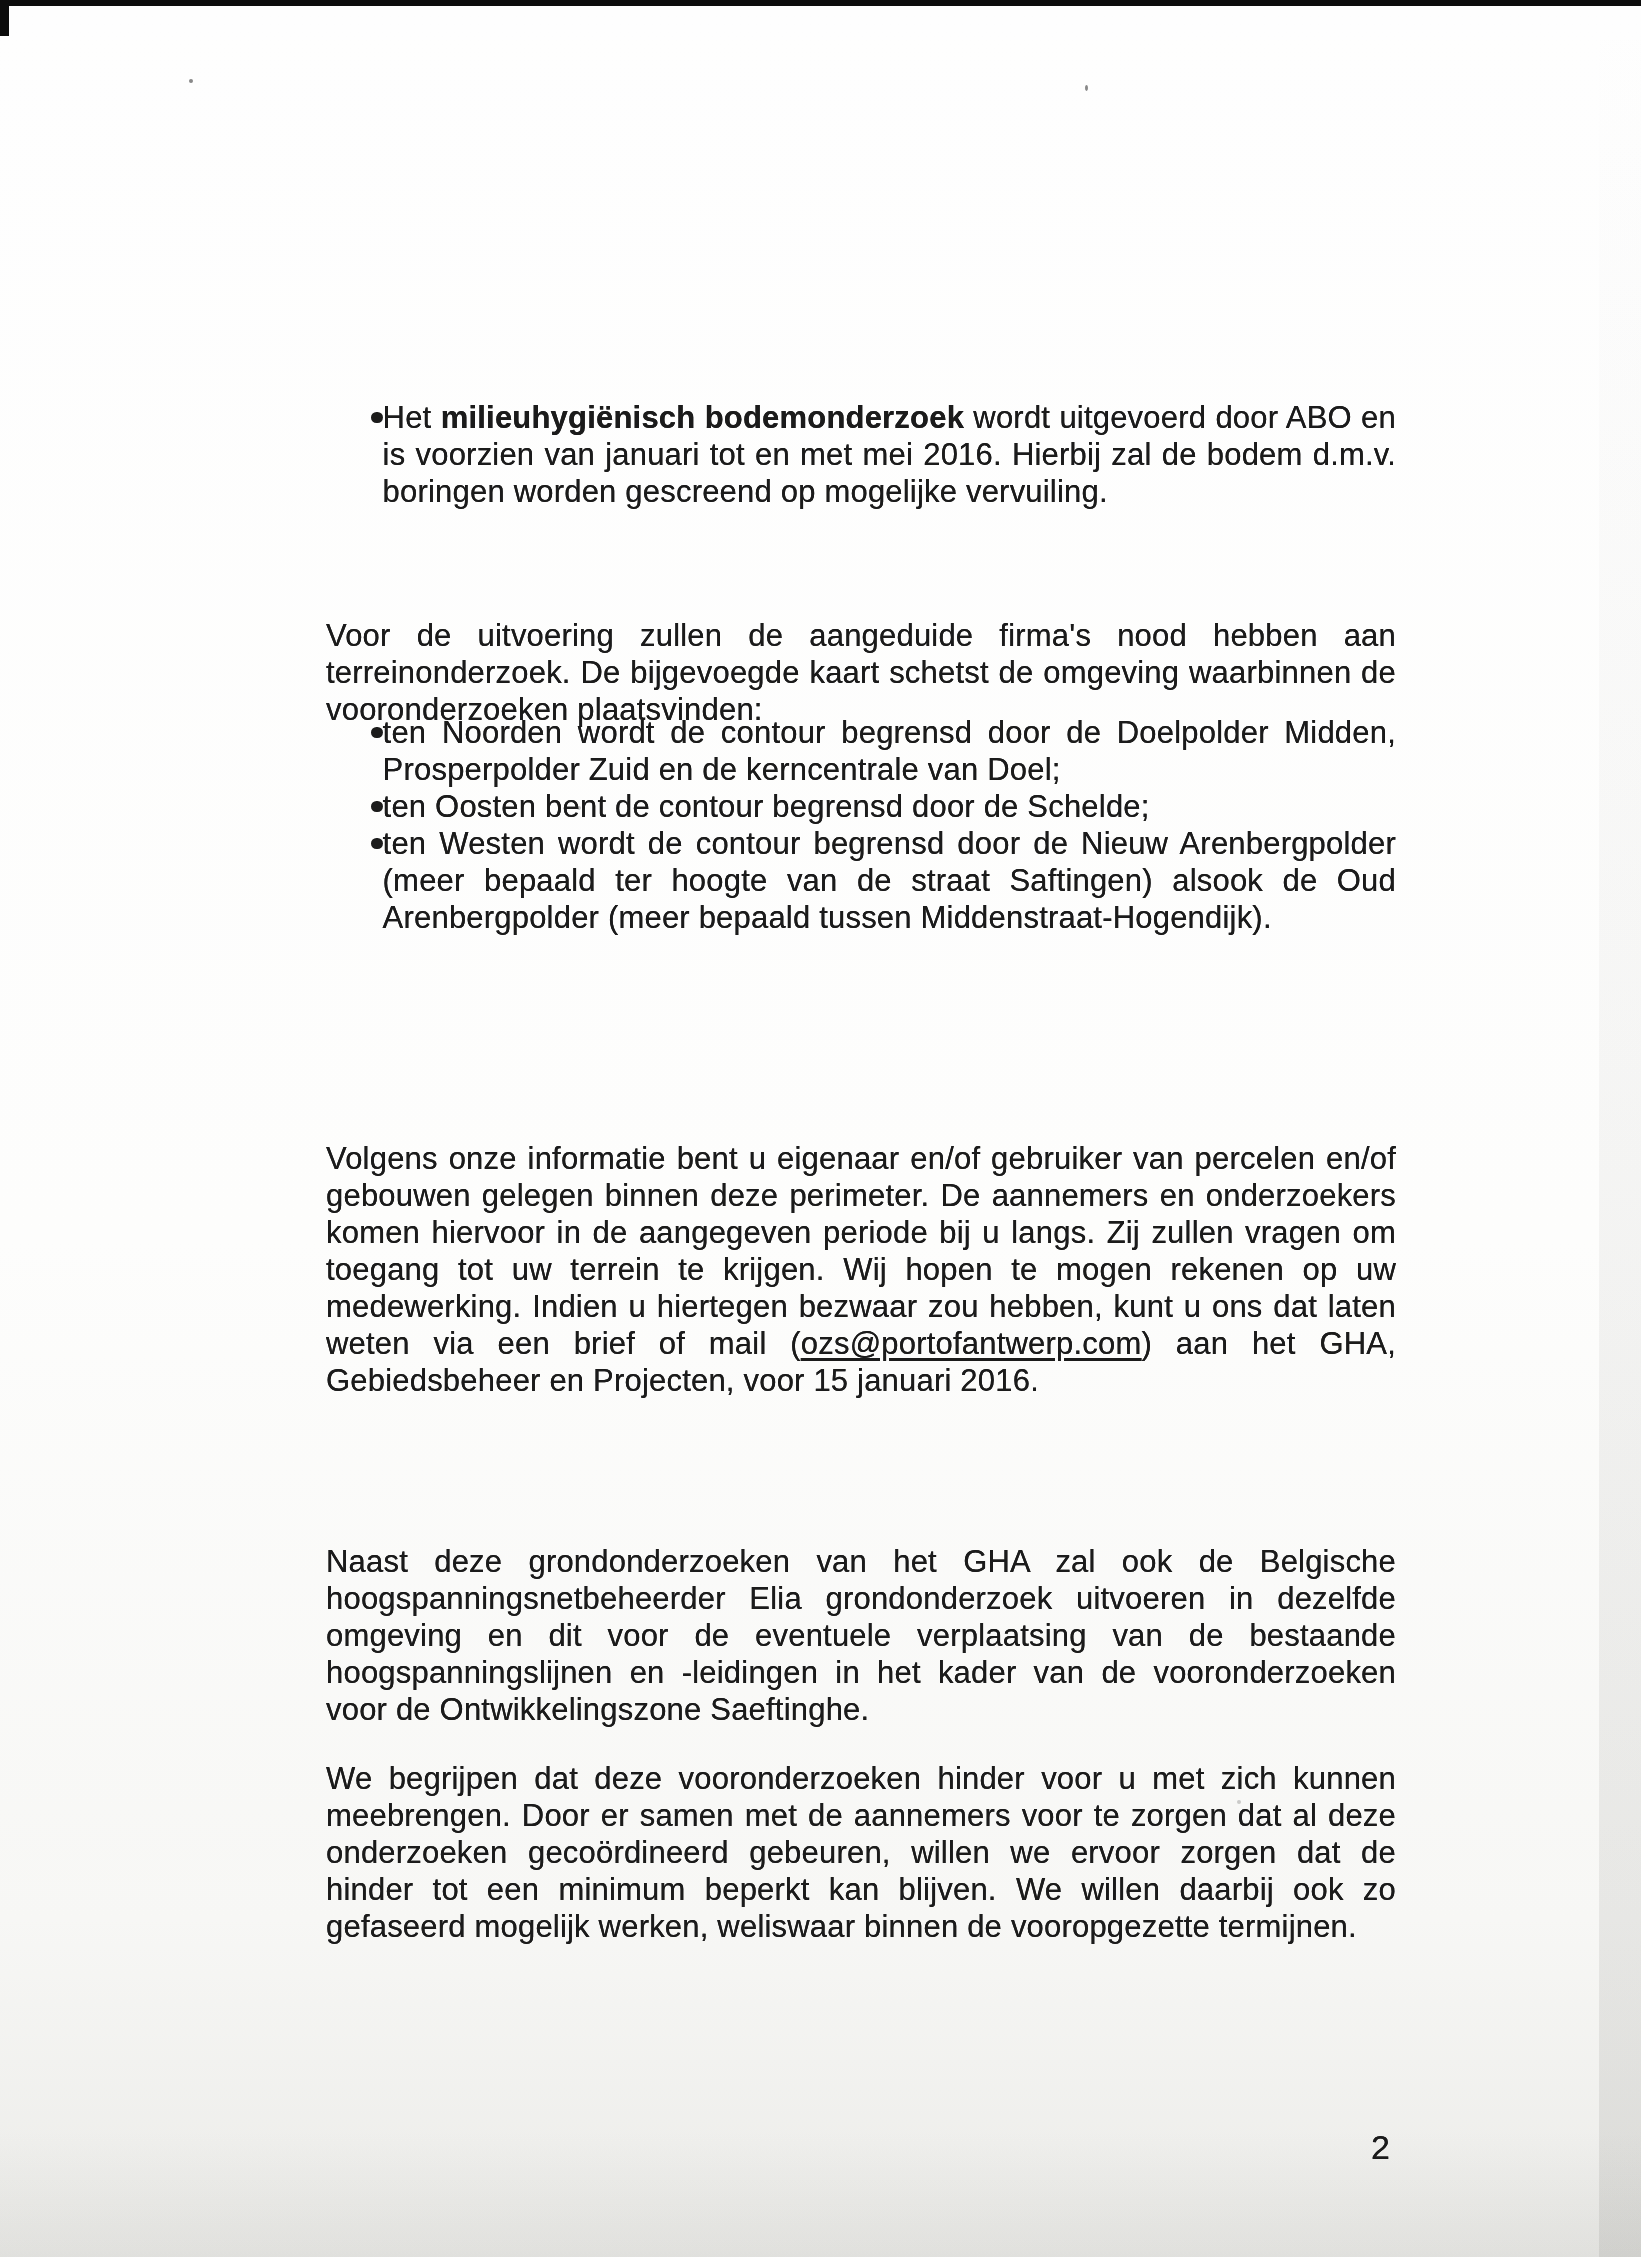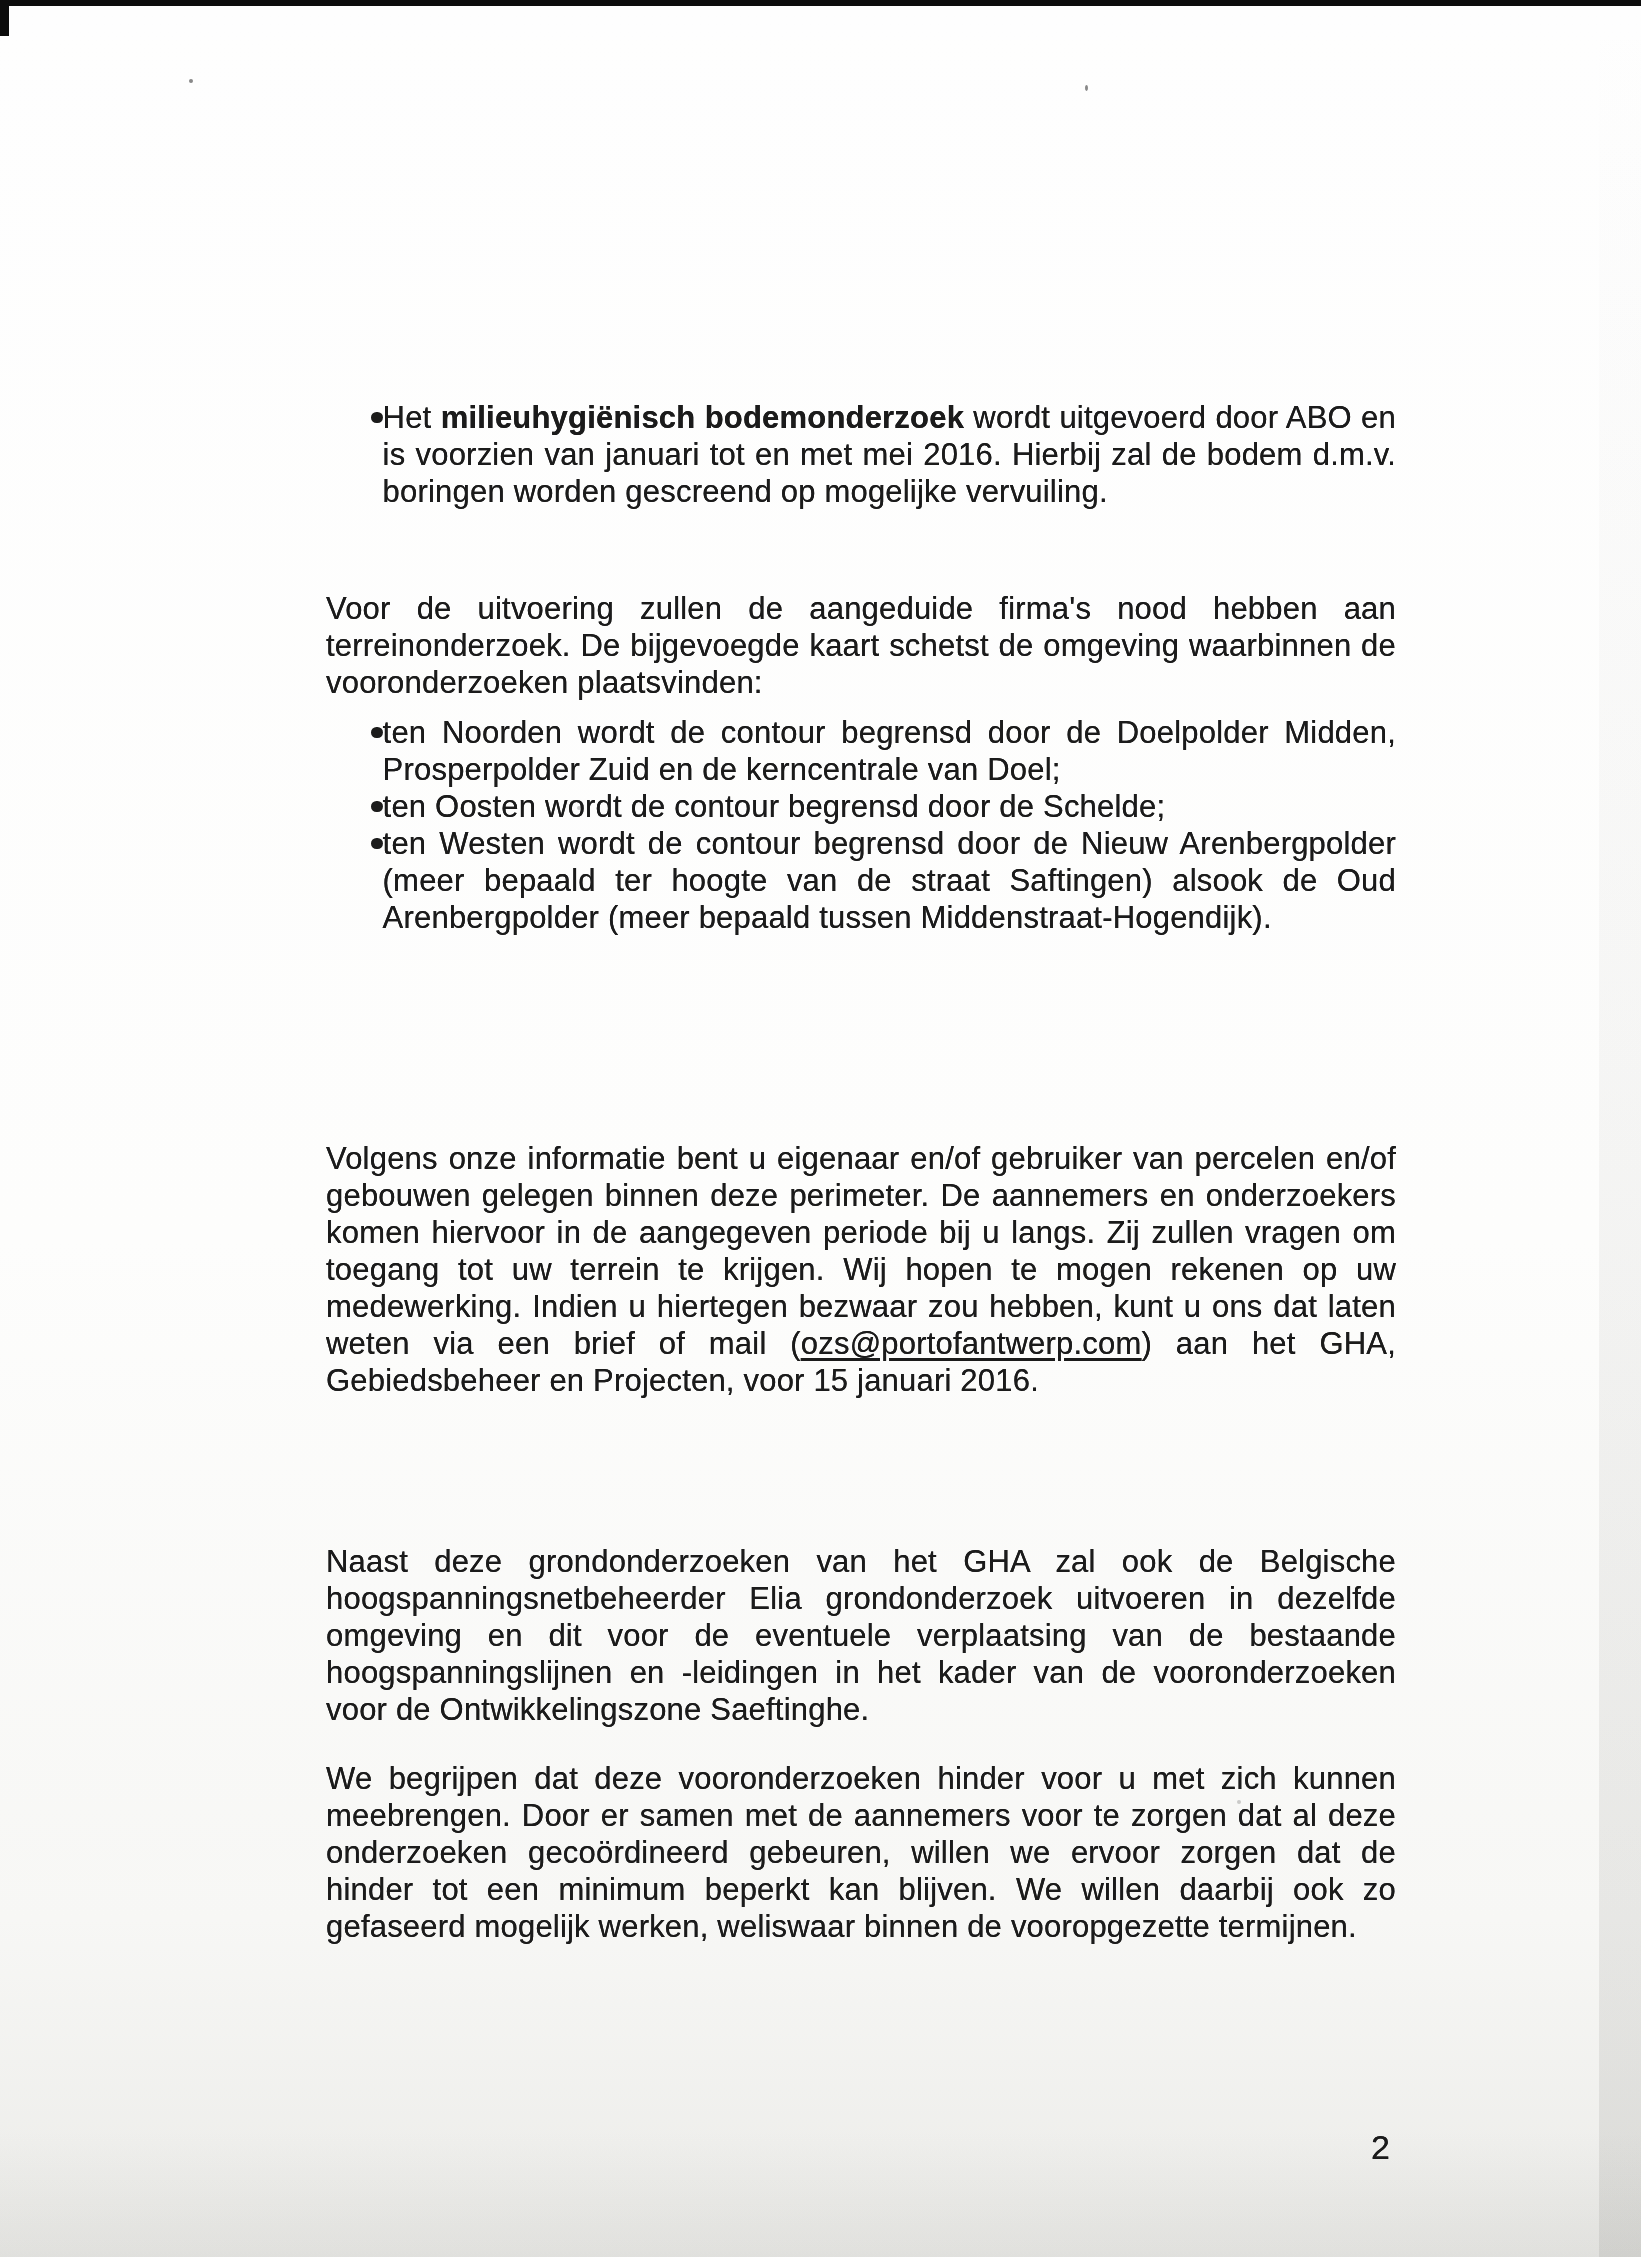--- a/index.html
+++ b/index.html
@@ -29,21 +29,21 @@
   
   .block{
     position:absolute;left:326px;width:1070px;
     font-size:31px;line-height:37px;letter-spacing:0.2px;
     text-align:justify;
     text-shadow:0 0 0.6px #1b1b1b;
     filter:blur(0.2px);
   }
   .block p{margin:0;text-align:justify;}
   .b-intro{top:399px;}
-  .b-par1{top:590px;}
+  .b-par1{top:617px;}
   .b-list{top:714px;}
   .b-par2{top:1140px;}
   .b-par3{top:1396px;}
   .b-par4{top:1543px;}
   .b-par5{top:1760px;}
 
   .bullet-item{display:flex;align-items:flex-start;}
   .dot{flex:0 0 auto;width:11.6px;height:11.6px;border-radius:50%;background:#1b1b1b;margin:12.6px 0 0 45px;}
   .bullet-text{flex:1 1 auto;margin-left:35px;text-align:justify;}
 
@@ -81,21 +81,21 @@
     <p>Voor de uitvoering zullen de aangeduide firma's nood hebben aan terreinonderzoek. De bijgevoegde kaart schetst de omgeving waarbinnen de vooronderzoeken plaatsvinden:</p>
   </div>
 
   <div class="block b-list">
     <div class="bullet-item">
       <span class="dot"></span>
       <p class="bullet-text">ten Noorden wordt de contour begrensd door de Doelpolder Midden, Prosperpolder Zuid en de kerncentrale van Doel;</p>
     </div>
     <div class="bullet-item">
       <span class="dot"></span>
-      <p class="bullet-text">ten Oosten wordt de contour begrensd door de Schelde;</p>
+      <p class="bullet-text">ten Oosten bent de contour begrensd door de Schelde;</p>
     </div>
     <div class="bullet-item">
       <span class="dot"></span>
       <p class="bullet-text">ten Westen wordt de contour begrensd door de Nieuw Arenbergpolder (meer bepaald ter hoogte van de straat Saftingen) alsook de Oud Arenbergpolder (meer bepaald tussen Middenstraat-Hogendijk).</p>
     </div>
   </div>
 
   <div class="block b-par2">
     <p><span>Volgens onze informatie bent u eigenaar en/of gebruiker van percelen en/of gebouwen gelegen binnen deze perimeter. De aannemers en onderzoekers komen hiervoor in de aangegeven periode bij u langs. Zij zullen vragen om toegang tot uw terrein te krijgen. Wij hopen te mogen rekenen op uw medewerking. Indien u hiertegen bezwaar zou hebben, kunt u ons dat laten weten via een brief of mail (</span><span class="email">ozs@portofantwerp.com</span><span>) aan het GHA, Gebiedsbeheer en Projecten, voor 15 januari 2016.</span></p>
   </div>

